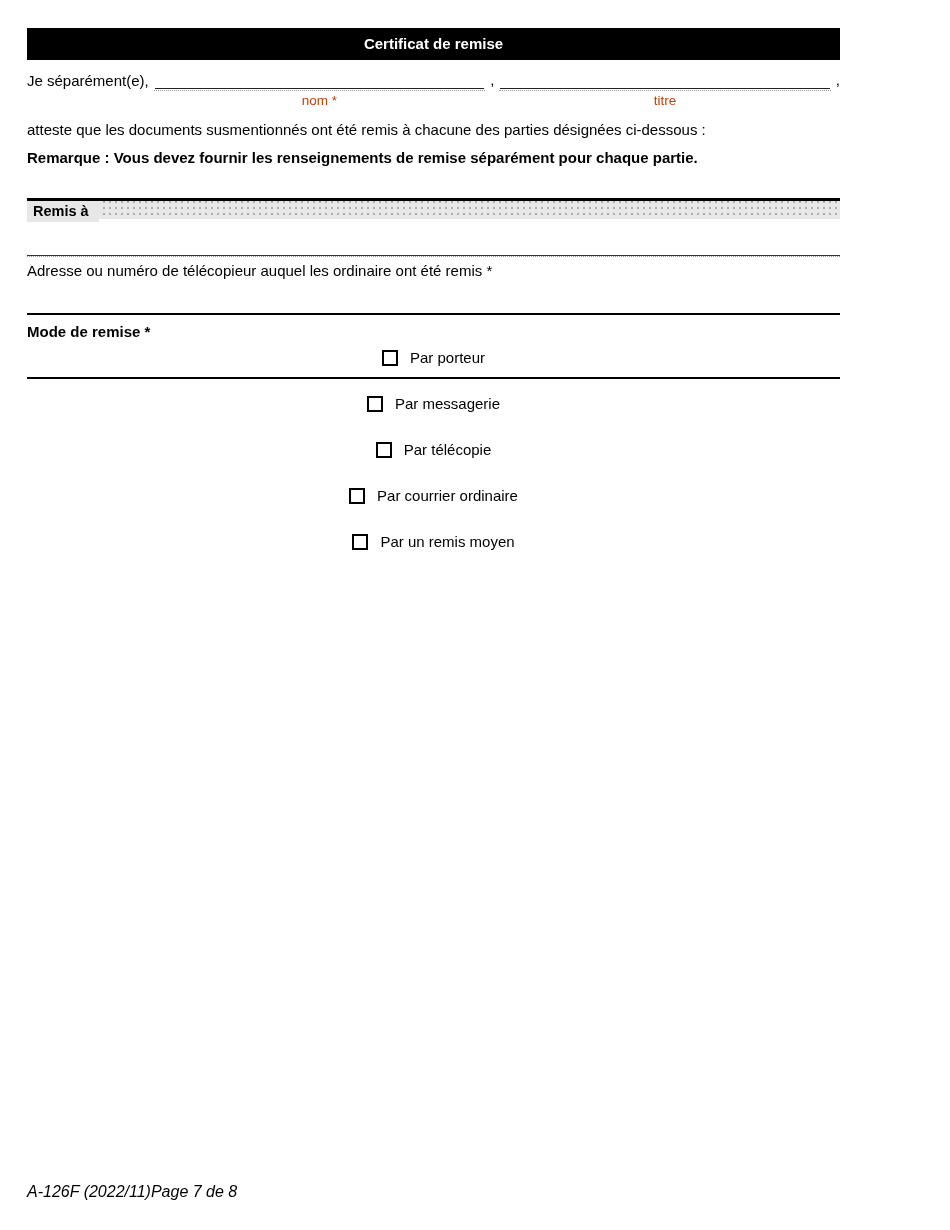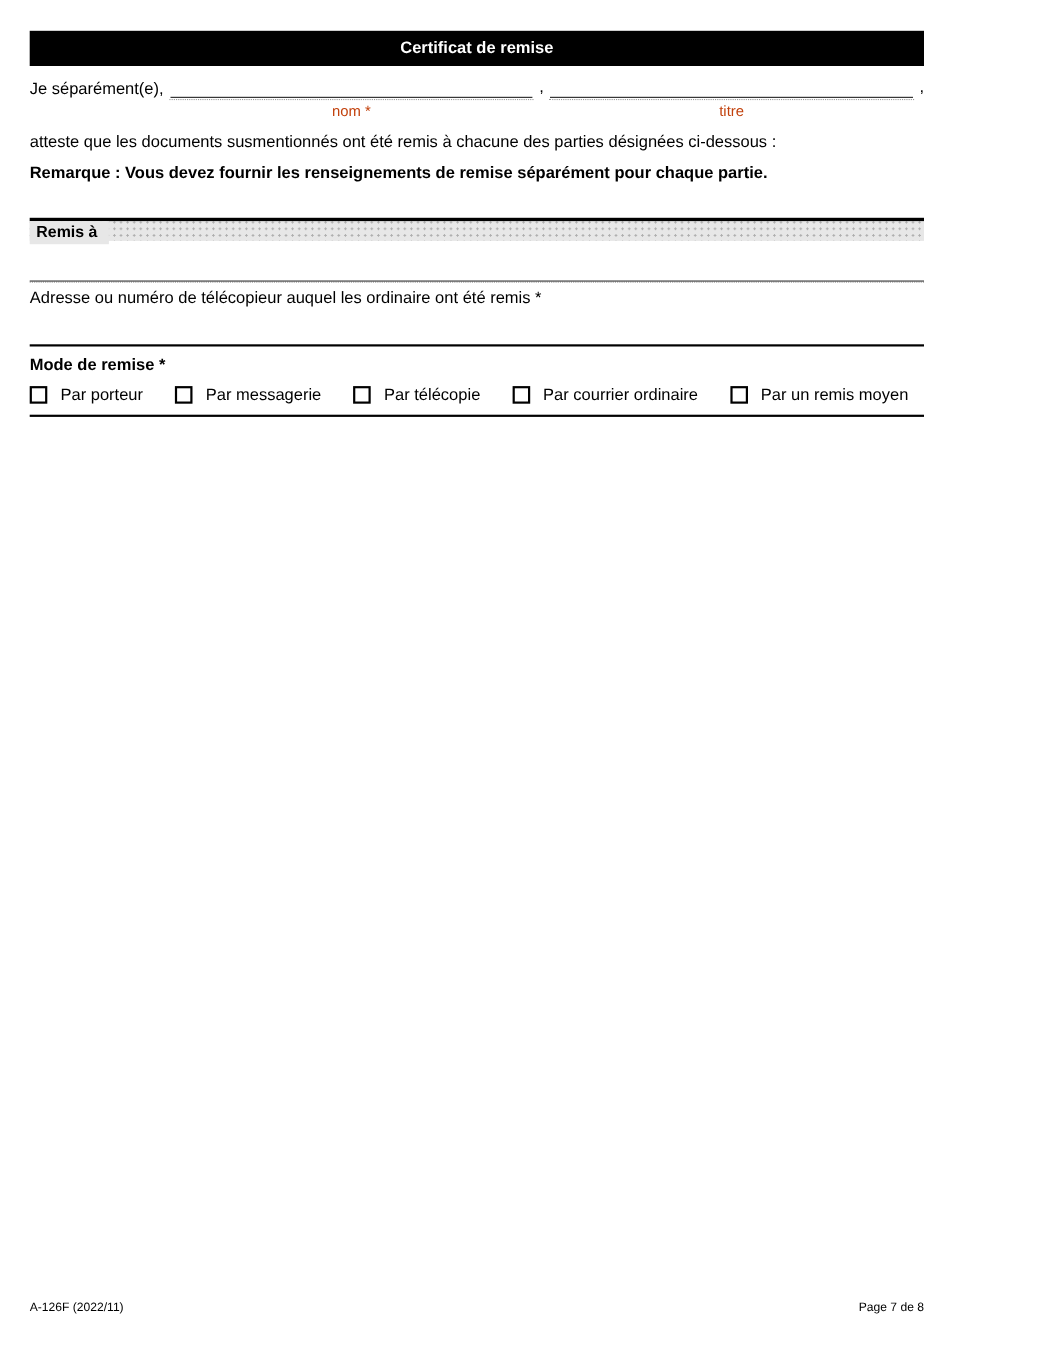--- a/index.html
+++ b/index.html
@@ -92,37 +92,38 @@
   }
   .thick-line { border-top: 2px solid #000; }
   .mode-title { margin-top: 8px; font-size: 15px; font-weight: bold; }
   .cb-row {
     margin-top: 9px;
     display: flex;
     align-items: center;
     gap: 29px;
     font-size: 15px;
     height: 20px;
+    flex-direction: column;
   }
   .cb-item { display: flex; align-items: center; gap: 12px; }
   .cb-box {
     width: 16px; height: 16px;
     border: 2px solid #000;
     background: #fff;
     flex: none;
   }
   .thick-line.bottom { margin-top: 8px; }
   
   .footer {
     position: absolute;
     left: 27px; right: 28px;
     top: 1183px;
     display: flex;
-    justify-content: space-between;
-    font-size: 11px;
+    font-size: 16px;
+    font-style: italic;
   }
 </style>
 </head>
 <body>
 
 <div class="page">
   <div class="content">
 
     <div class="title-bar">
       <span>Certificat de remise</span>

